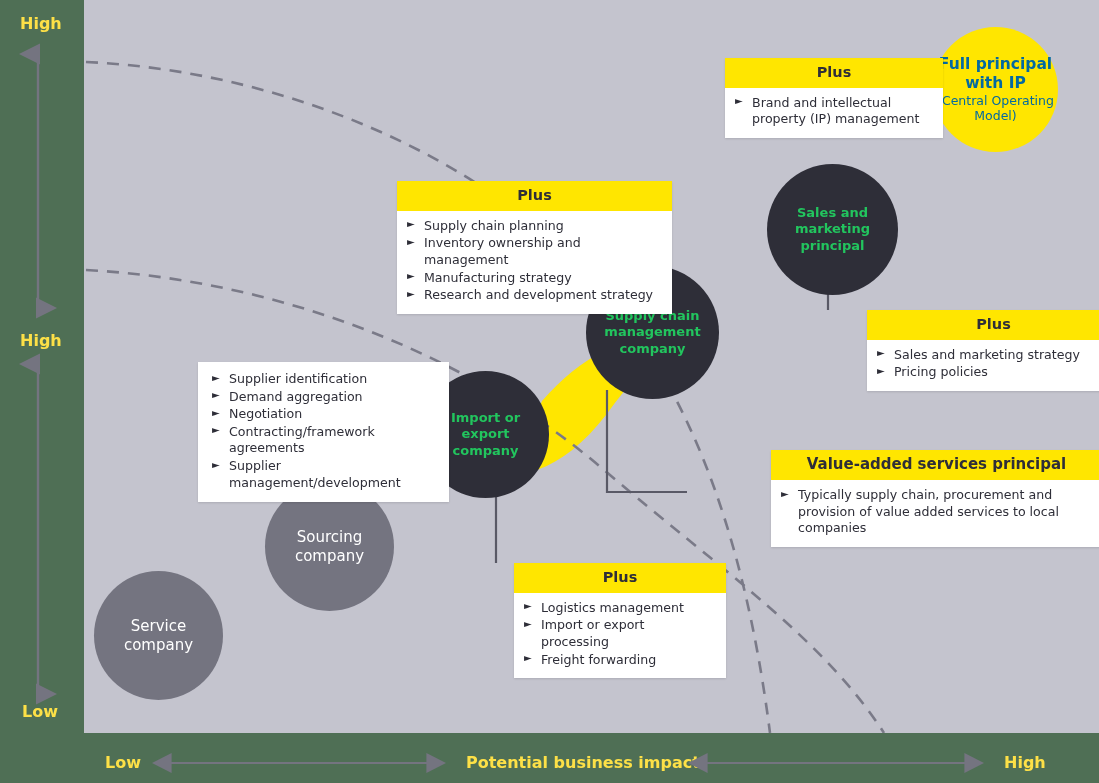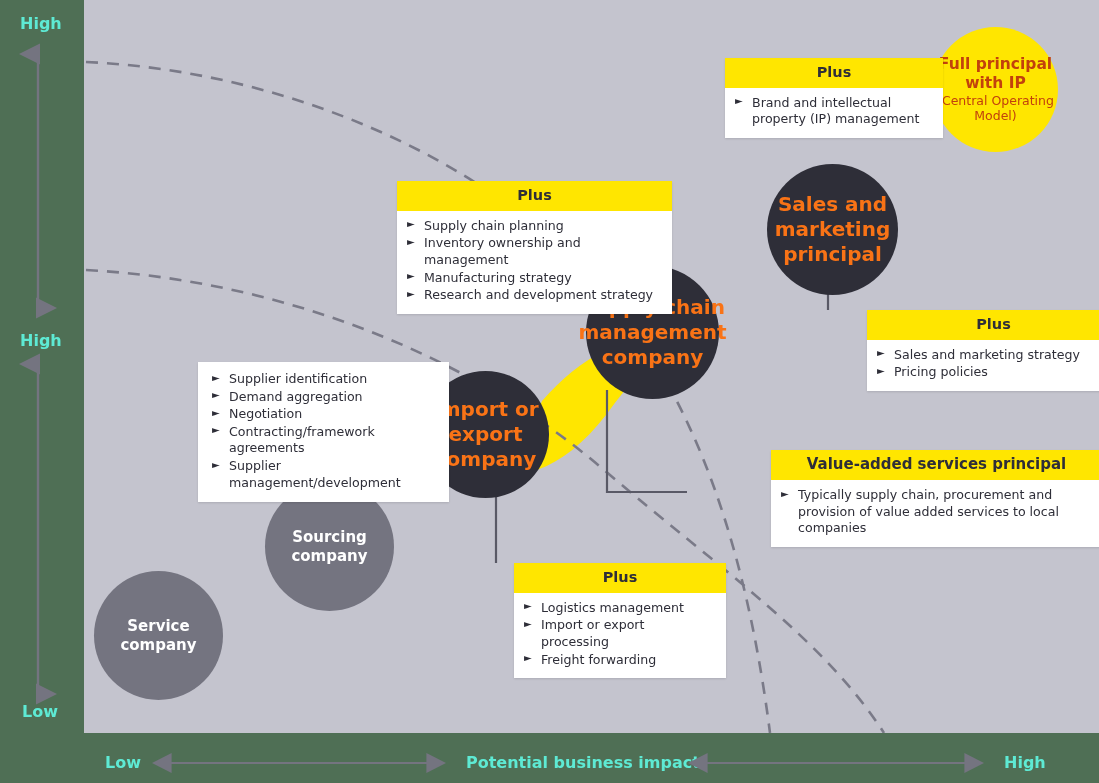--- a/index.html
+++ b/index.html
@@ -21,21 +21,21 @@
   #canvas {
     position: absolute;
     left: 0; top: 0;
     width: 1099px; height: 783px;
   }
 
   .axis-label {
     position: absolute;
     font-weight: bold;
     font-size: 16px;
-    color: #5eead4;
+    color: #fde047;
     white-space: nowrap;
   }
   #label-high      { left: 20px;  top: 14px; }
   #label-value     { left: 20px;  top: 331px; }
   #label-low-left  { left: 22px;  top: 702px; }
   #label-low-x     { left: 105px; top: 753px; }
   #label-impact    { left: 466px; top: 753px; }
   #label-high-x    { left: 1004px;top: 753px; }
 
   
@@ -61,33 +61,33 @@
     border-radius: 50%;
     display: flex;
     align-items: center;
     justify-content: center;
     text-align: center;
     box-sizing: border-box;
     line-height: 1.24;
   }
   .node-dark {
     background: #2e2e38;
-    color: #f97316;
+    color: #22c55e;
     font-weight: bold;
-    font-size: 20px;
+    font-size: 13px;
   }
   .node-grey {
     background: #747480;
     color: #ffffff;
-    font-weight: bold;
+    font-weight: normal;
     font-size: 15px;
   }
   .node-yellow {
     background: #ffe600;
-    color: #c2410c;
+    color: #0369a1;
     font-weight: bold;
     font-size: 15.5px;
     flex-direction: column;
   }
   .node-sub {
     font-weight: normal;
     font-size: 12.5px;
     line-height: 1.18;
     margin-top: 1px;
   }

